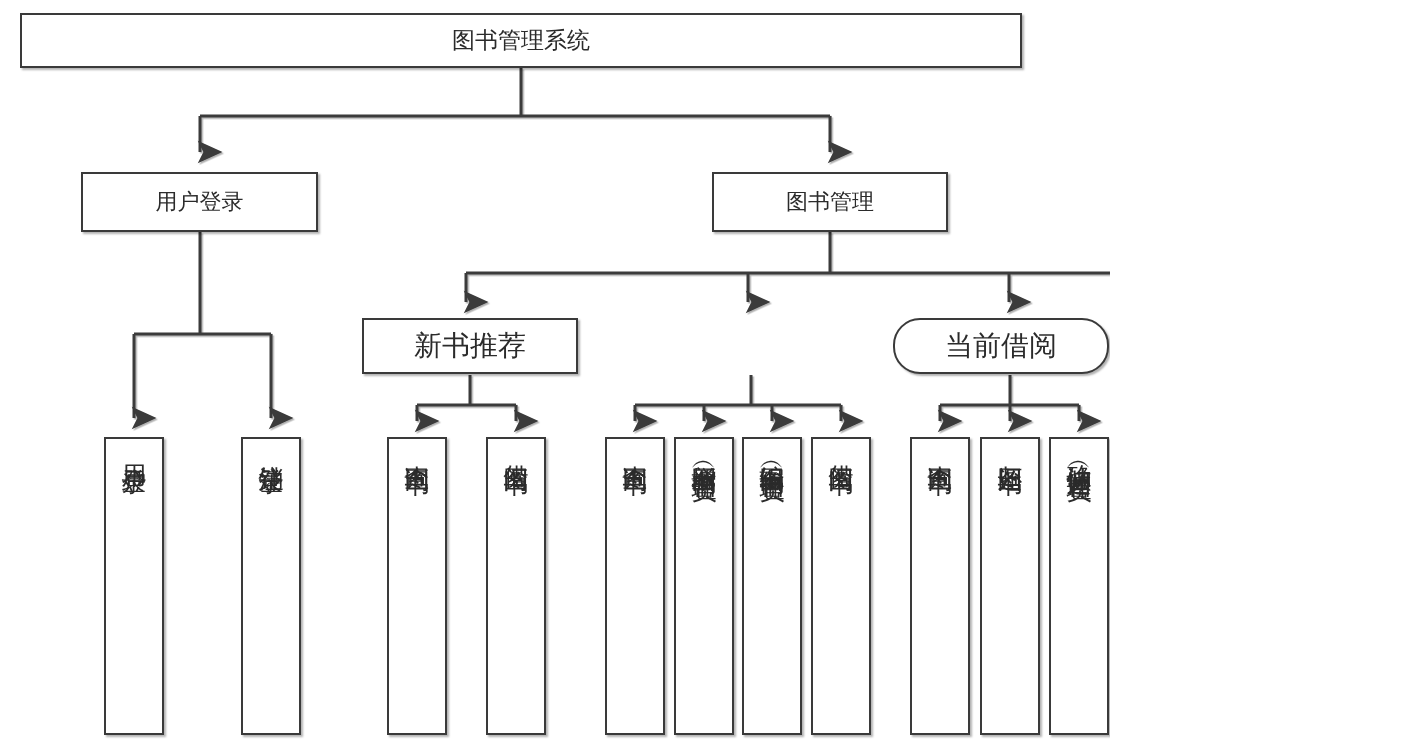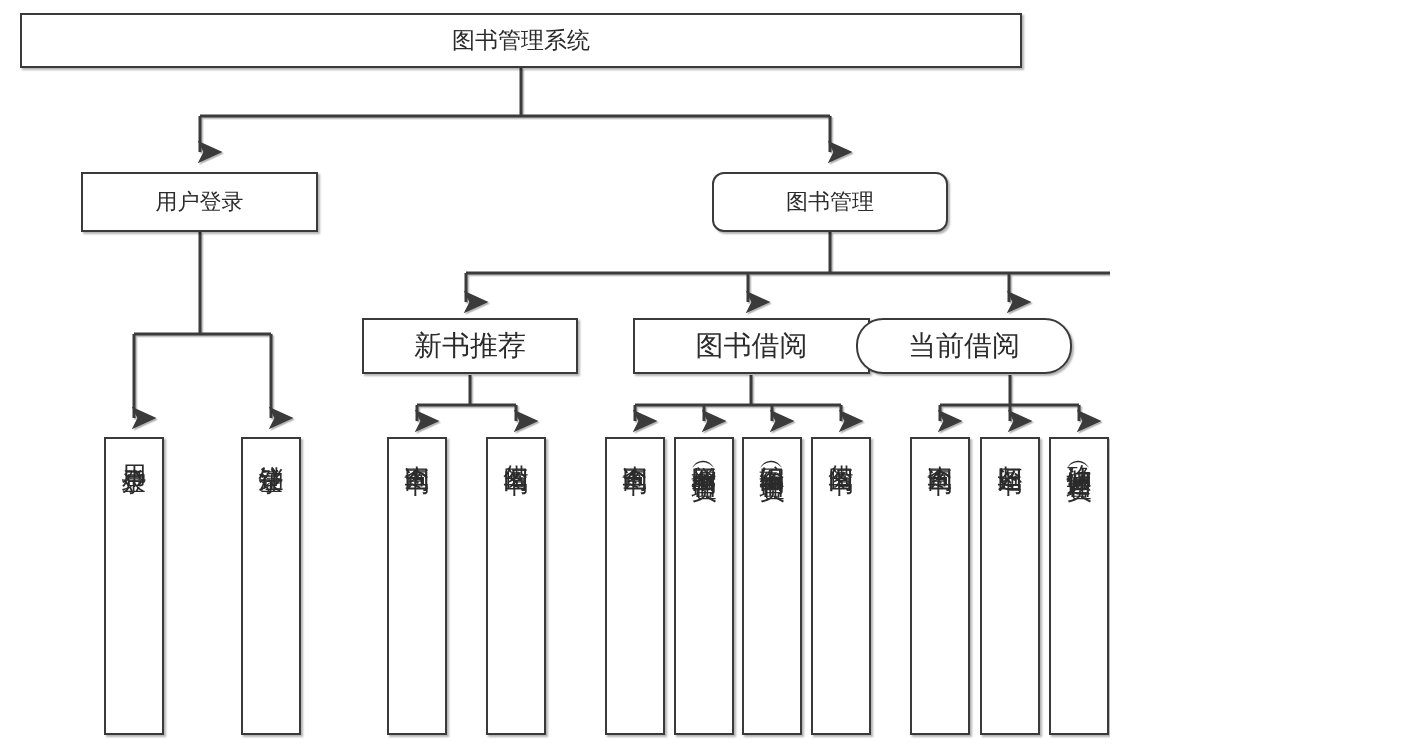--- a/index.html
+++ b/index.html
@@ -129,31 +129,28 @@
     </g>
   </svg>
 
   <div class="node root" style="left:20px; top:13px; width:1002px; height:55px;">
     <span class="lbl">图书管理系统</span>
   </div>
 
   <div class="node lvl1" style="left:81px; top:172px; width:237px; height:60px;">
     <span class="lbl">用户登录</span>
   </div>
-  <div class="node lvl1" style="left:712px; top:172px; width:236px; height:60px;border-radius:12px;">
+  <div class="node lvl1" style="left:712px; top:172px; width:236px; height:60px;">
     <span class="lbl">图书管理</span>
   </div>
 
   <div class="node lvl2" style="left:362px; top:318px; width:216px; height:56px;">
     <span class="lbl">新书推荐</span>
   </div>
-  <div class="node lvl2" style="left:633px; top:318px; width:237px; height:56px;">
-    <span class="lbl">图书借阅</span>
-  </div>
-  <div class="node lvl2" style="left:856px; top:318px; width:216px; height:56px;border-radius:27px;">
+  <div class="node lvl2" style="left:893px; top:318px; width:216px; height:56px;border-radius:27px;">
     <span class="lbl">当前借阅</span>
   </div>
 
   <div class="node leaf" style="left:104px; top:437px; width:60px; height:298px;">
     <span class="lbl">用户登录</span>
   </div>
   <div class="node leaf" style="left:241px; top:437px; width:60px; height:298px;">
     <span class="lbl">注销登录</span>
   </div>
 

